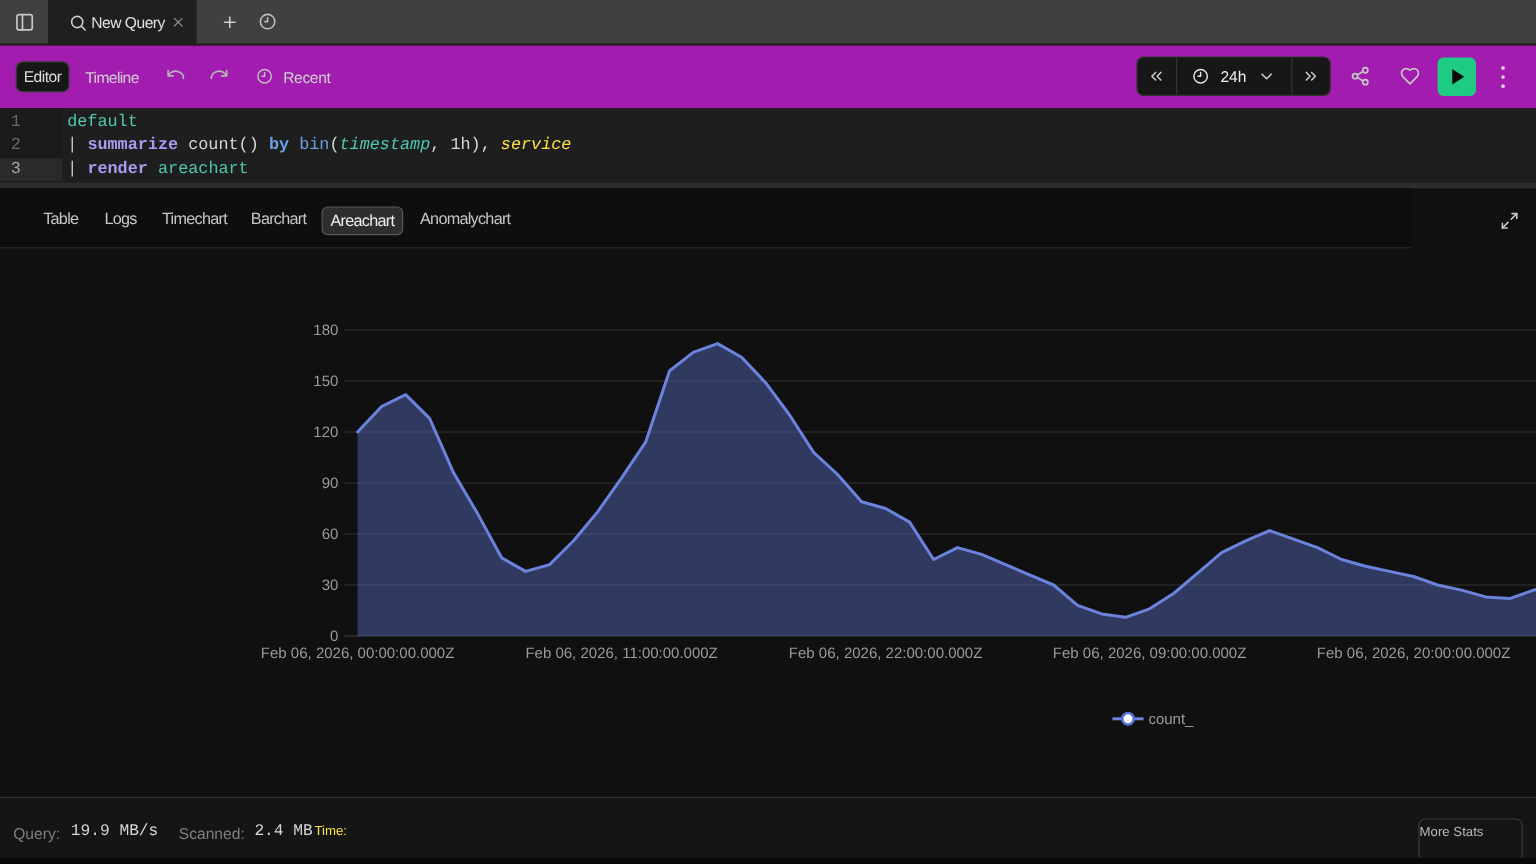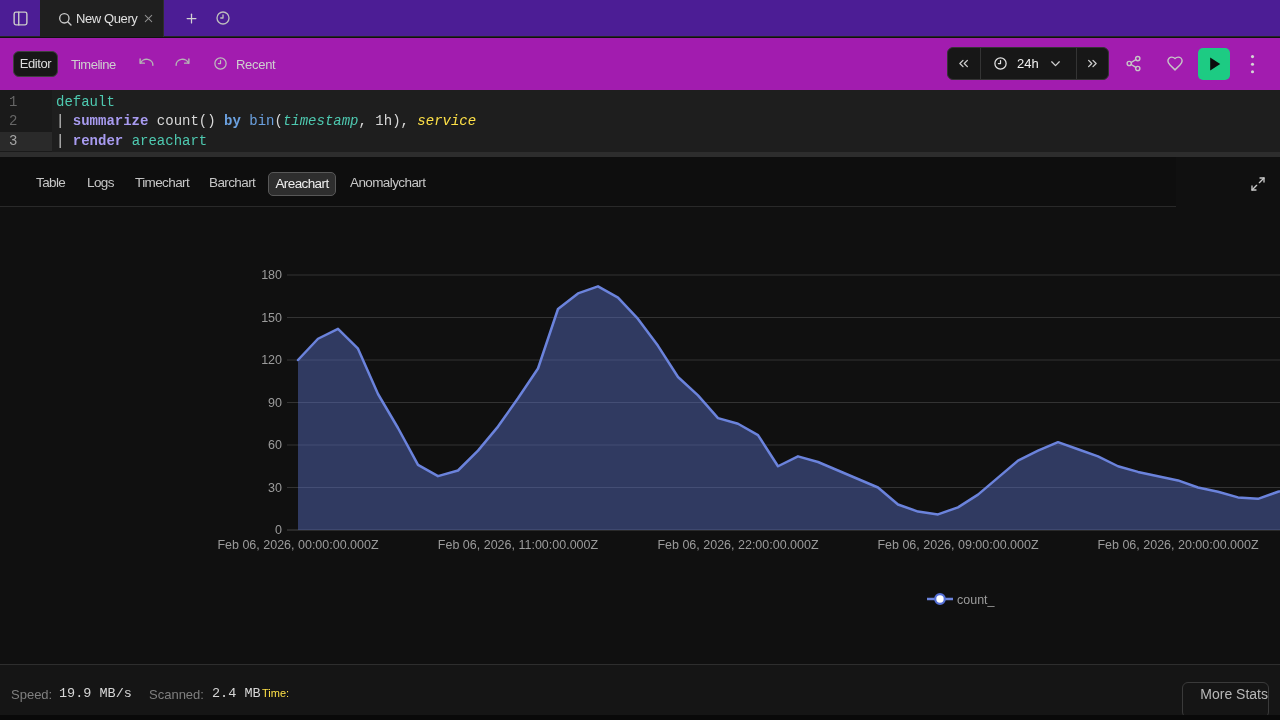--- a/index.html
+++ b/index.html
@@ -5,21 +5,21 @@
   * { margin:0; padding:0; box-sizing:border-box; }
   html,body { width:1280px; height:720px; background:#101010; overflow:hidden;
     font-family:"Liberation Sans", sans-serif; }
   .abs { position:absolute; }
   svg { display:block; }
 </style>
 </head>
 <body>
 <div class="abs" style="left:0;top:0;width:1280px;height:720px;">
 
-  <div class="abs" style="left:0;top:0;width:1280px;height:37px;background:#4c1d95;border-bottom:1px solid #262626;">
+  <div class="abs" style="left:0;top:0;width:1280px;height:37px;background:#404040;border-bottom:1px solid #262626;">
     <svg class="abs" style="left:12px;top:10px;" width="17" height="17" viewBox="0 0 24 24" fill="none" stroke="#c9c9c9" stroke-width="2" stroke-linecap="round" stroke-linejoin="round">
         <rect x="3" y="3" width="18" height="18" rx="2.5"></rect>
         <line x1="9.5" y1="3" x2="9.5" y2="21"></line>
       </svg>
     <div class="abs" style="left:40px;top:0;width:124px;height:37px;background:#1f1f1f;border-right:1px solid #2e2e2e;"></div>
     <svg class="abs" style="left:57px;top:11px;" width="16" height="16" viewBox="0 0 24 24" fill="none" stroke="#cccccc" stroke-width="2" stroke-linecap="round">
         <circle cx="11" cy="11" r="7"></circle>
         <line x1="16.5" y1="16.5" x2="21" y2="21"></line>
       </svg>
     <div class="abs" style="left:76px;top:11px;font-size:13px;letter-spacing:-0.4px;color:#e0e0e0;">New Query</div>
@@ -143,22 +143,22 @@
     <text x="738" y="340.5" text-anchor="middle" font-size="12.5" fill="#9b9b9b" font-family="Liberation Sans, sans-serif">Feb 06, 2026, 22:00:00.000Z</text>
     <text x="958" y="340.5" text-anchor="middle" font-size="12.5" fill="#9b9b9b" font-family="Liberation Sans, sans-serif">Feb 06, 2026, 09:00:00.000Z</text>
     <text x="1178" y="340.5" text-anchor="middle" font-size="12.5" fill="#9b9b9b" font-family="Liberation Sans, sans-serif">Feb 06, 2026, 20:00:00.000Z</text>
     <line x1="927" y1="391" x2="953" y2="391" stroke="#6b83dc" stroke-width="2.5"></line>
     <circle cx="940" cy="391" r="4.8" fill="#ffffff" stroke="#5570d6" stroke-width="2.2"></circle>
     <text x="957" y="395.5" font-size="12.5" fill="#9b9b9b" font-family="Liberation Sans, sans-serif">count_</text>
     </g>
   </svg>
 
   <div class="abs" style="left:0;top:664px;width:1280px;height:51px;background:#151515;border-top:1px solid #2e2e2e;">
-    <div class="abs" style="left:11px;top:22px;font-size:13px;color:#7f7f7f;">Speed:</div>
+    <div class="abs" style="left:11px;top:22px;font-size:13px;color:#7f7f7f;">Query:</div>
     <div class="abs" style="left:59px;top:21px;font-size:13.5px;color:#d6d6d6;font-family:'Liberation Mono',monospace;">19.9 MB/s</div>
     <div class="abs" style="left:149px;top:22px;font-size:13px;color:#7f7f7f;">Scanned:</div>
     <div class="abs" style="left:212px;top:21px;font-size:13.5px;color:#d6d6d6;font-family:'Liberation Mono',monospace;">2.4 MB</div>
     <div class="abs" style="left:262px;top:22px;font-size:11px;color:#fde047;">Time:</div>
     <div class="abs" style="left:316px;top:21px;font-size:13.5px;color:#d6d6d6;font-family:'Liberation Mono',monospace;margin-top:36px;">120ms</div>
-    <div class="abs" style="left:1182px;top:17px;width:87px;height:36px;border:1px solid #3a3a3a;border-radius:6px;color:#b8b8b8;font-size:14px;text-align:right;line-height:23px;">More Stats</div>
+    <div class="abs" style="left:1182px;top:17px;width:87px;height:36px;border:1px solid #3a3a3a;border-radius:6px;color:#b8b8b8;font-size:11px;text-align:left;line-height:23px;">More Stats</div>
   </div>
   <div class="abs" style="left:0;top:715px;width:1280px;height:5px;background:#090909;"></div>
 </div>
 
 </body></html>

